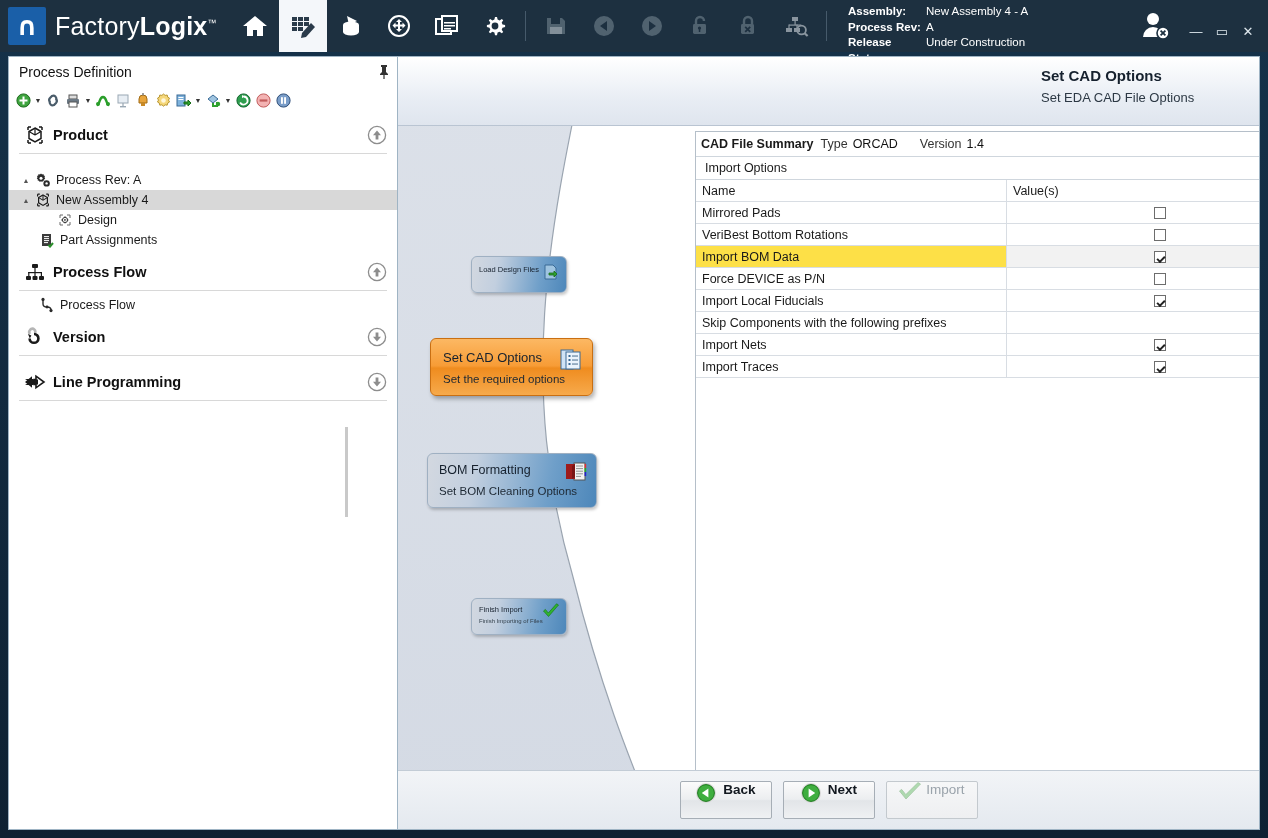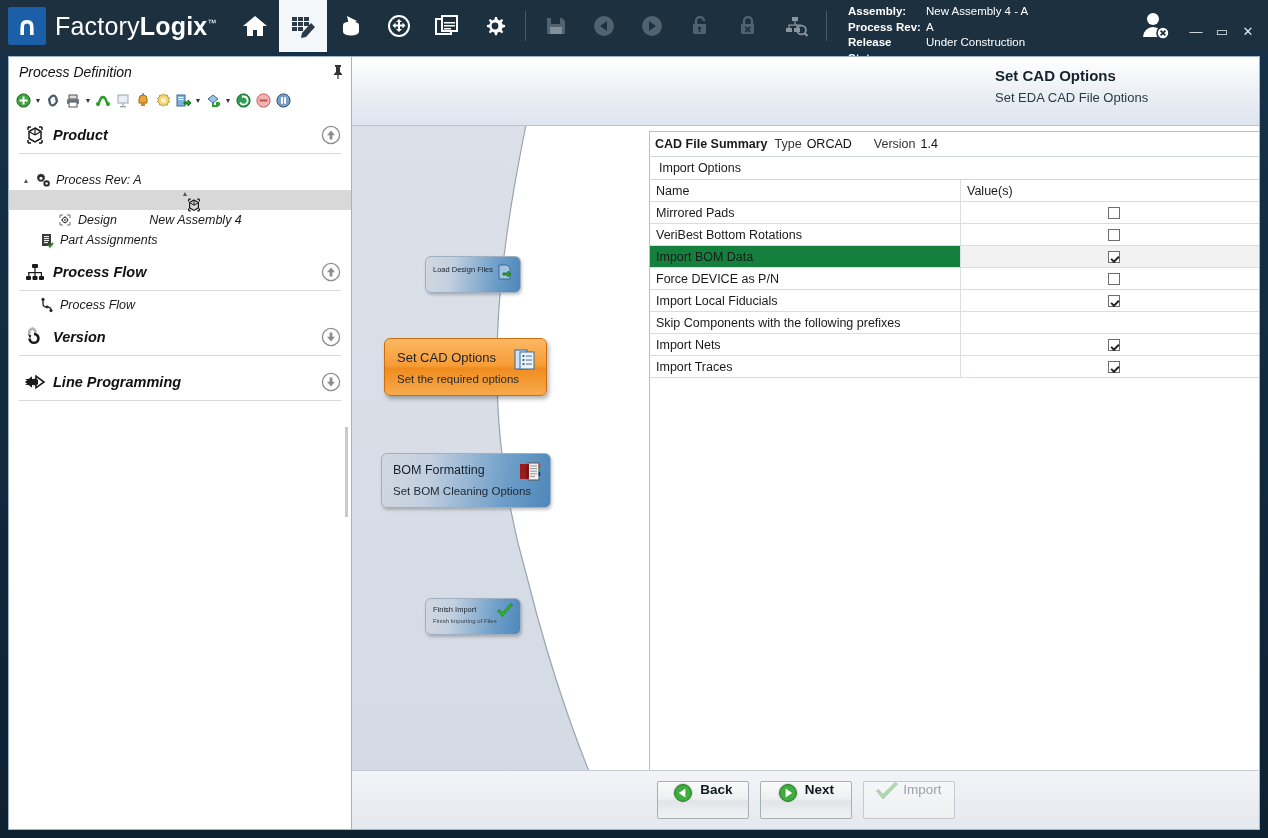--- a/index.html
+++ b/index.html
@@ -39,41 +39,41 @@
 
   .usericon{position:absolute;left:1138px;top:10px;width:36px;height:32px;}
   .wctrl{position:absolute;top:24px;display:flex;color:#dfe8ee;font-size:13px;
     left:1186px;width:72px;justify-content:space-between;}
   .wctrl span{display:inline-block;width:20px;text-align:center;cursor:default;}
 
   
   .mainarea{position:absolute;left:8px;top:56px;width:1252px;height:774px;display:flex;}
 
   
-  .leftpanel{width:344px;height:774px;background:#fff;border:1px solid #9fb4c4;
-    box-sizing:border-box;position:relative;font-style:italic;}
+  .leftpanel{width:390px;height:774px;background:#fff;border:1px solid #9fb4c4;
+    box-sizing:border-box;position:relative;}
   .lp-title{height:30px;display:flex;align-items:center;padding:0 6px 0 10px;
     font-size:14px;color:#111;}
   .lp-title .t{flex:1;}
   .pin{width:14px;height:16px;}
   .lp-toolbar{height:26px;display:flex;align-items:center;padding-left:4px;gap:0px;}
   .ticon{width:20px;height:22px;display:flex;align-items:center;justify-content:center;}
   .caret{width:10px;height:22px;display:flex;align-items:center;justify-content:center;
     font-size:7px;color:#333;}
 
   .grp{margin-top:4px;}
   .grp-head{display:flex;align-items:center;height:36px;padding:0 10px 0 12px;}
   .grp-head .gi{width:28px;display:flex;align-items:center;justify-content:center;}
   .grp-head .gt{flex:1;font-weight:bold;font-size:14.5px;color:#111;padding-left:4px;}
   .grp-head .gc{width:20px;height:20px;}
   .grp-sep{height:1px;background:#d8d8d8;margin:0 10px;}
 
   .tree{padding:4px 0 0 0;}
   .trow{display:flex;align-items:center;height:20px;font-size:12.5px;color:#1a1a1a;}
-  .trow.sel{background:#d8d8d8;flex-direction:column;}
+  .trow.sel{background:#d8d8d8;}
   .exp{width:14px;text-align:center;font-size:7px;color:#555;}
   .tic{width:20px;display:flex;align-items:center;justify-content:center;}
   .tlabel{padding-left:3px;}
   .ind1{padding-left:10px;margin-top:12px;}
   .ind2{padding-left:28px;}
   .ind3{padding-left:46px;}
   .lp-scrollmark{position:absolute;left:336px;top:370px;width:3px;height:90px;background:#c9c9c9;}
 
   
   .rightpanel{flex:1;height:774px;position:relative;background:#fff;
@@ -119,21 +119,21 @@
   .cad-summary .gap{margin-left:22px;}
   .opt-head{height:22px;display:flex;align-items:center;padding-left:9px;
     font-size:12.5px;border-bottom:1px solid #cfd6dd;}
 
   table.grid{width:100%;border-collapse:collapse;table-layout:fixed;}
   table.grid th,table.grid td{border-bottom:1px solid #d8dde3;font-weight:normal;
     font-size:12.5px;height:21px;padding:0;text-align:left;color:#1a1a1a;}
   table.grid th.c1,table.grid td.c1{width:304px;padding-left:6px;
     border-right:1px solid #d8dde3;}
   table.grid th.c2,table.grid td.c2{padding-left:6px;}
-  table.grid tr.sel td.c1{background:#15803d;}
+  table.grid tr.sel td.c1{background:#fde047;}
   table.grid tr.sel td.c2{background:#f2f2f2;}
   .cbwrap{display:flex;justify-content:center;}
   .cb{width:12px;height:12px;border:1px solid #6d6d6d;background:#fff;
     box-sizing:border-box;position:relative;display:inline-block;}
   .cb.on::after{content:"";position:absolute;left:2px;top:4px;width:5px;height:2px;
     border-left:2px solid #222;border-bottom:2px solid #222;
     transform:rotate(-45deg);width:6px;height:3px;}
 
   
   .footer{position:absolute;left:0;bottom:0;width:100%;height:58px;

